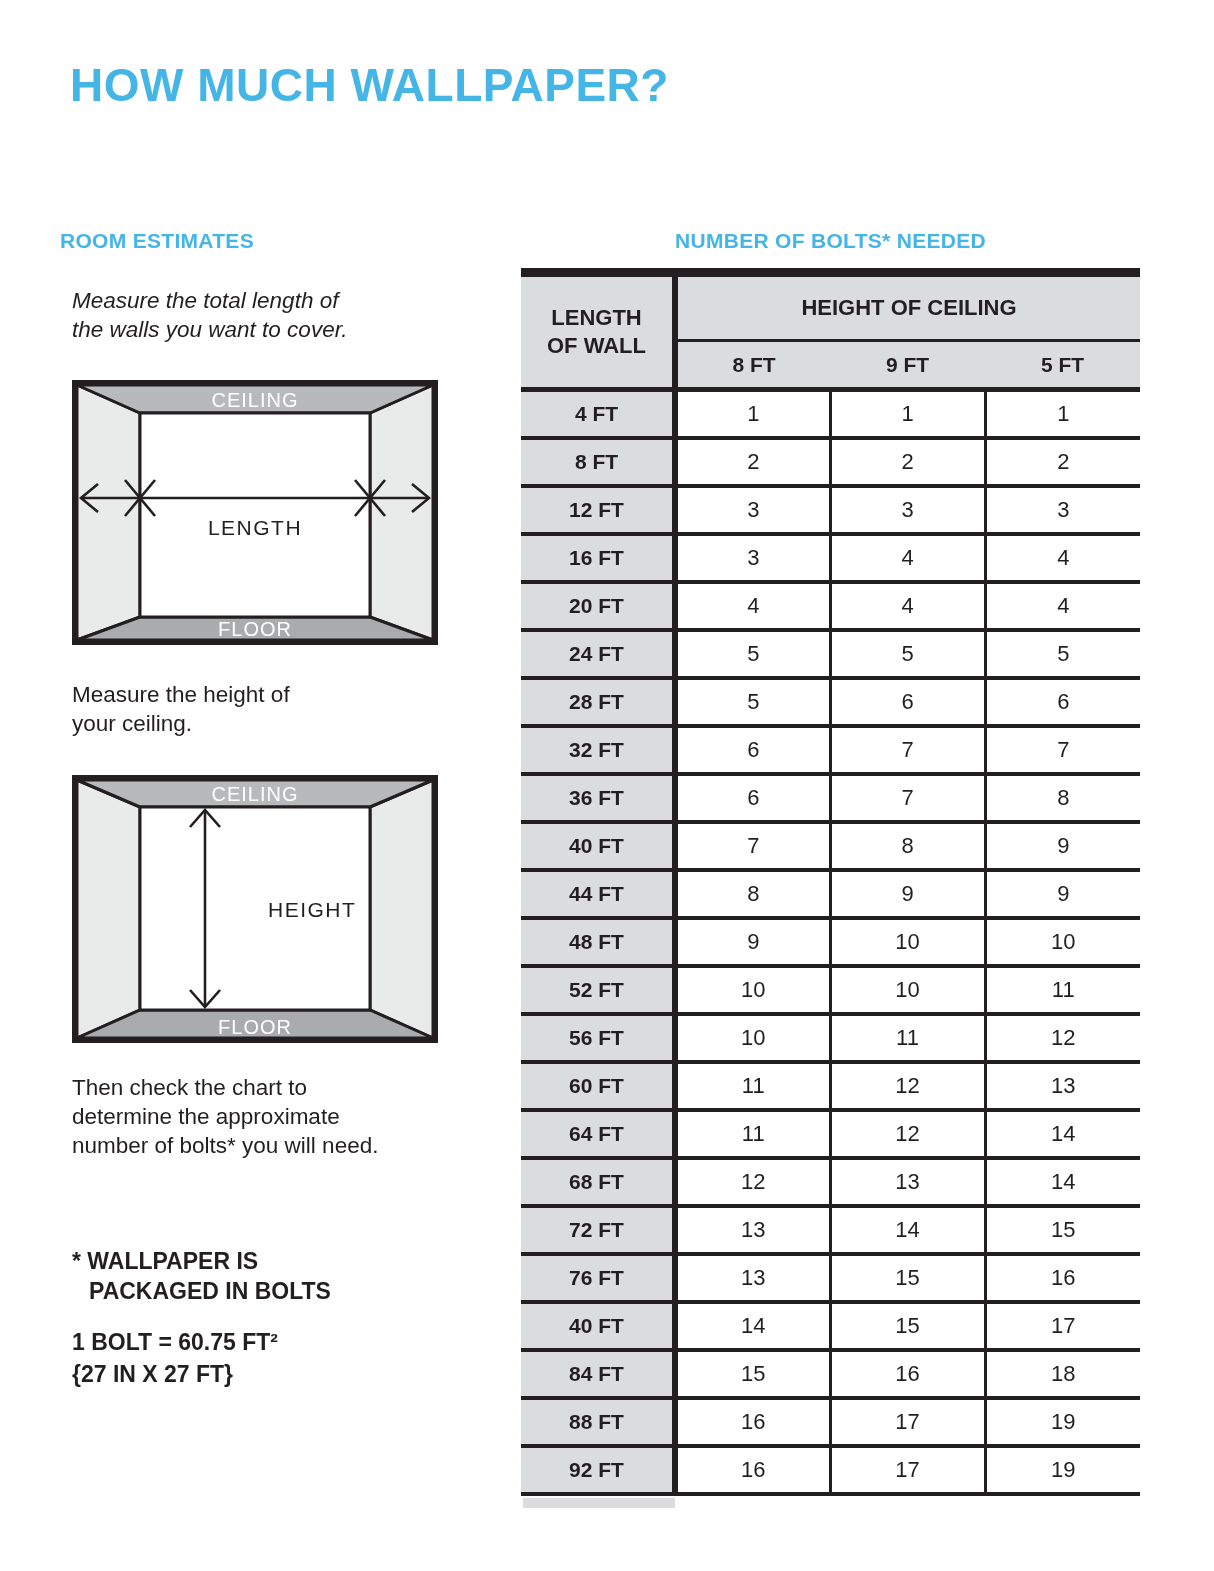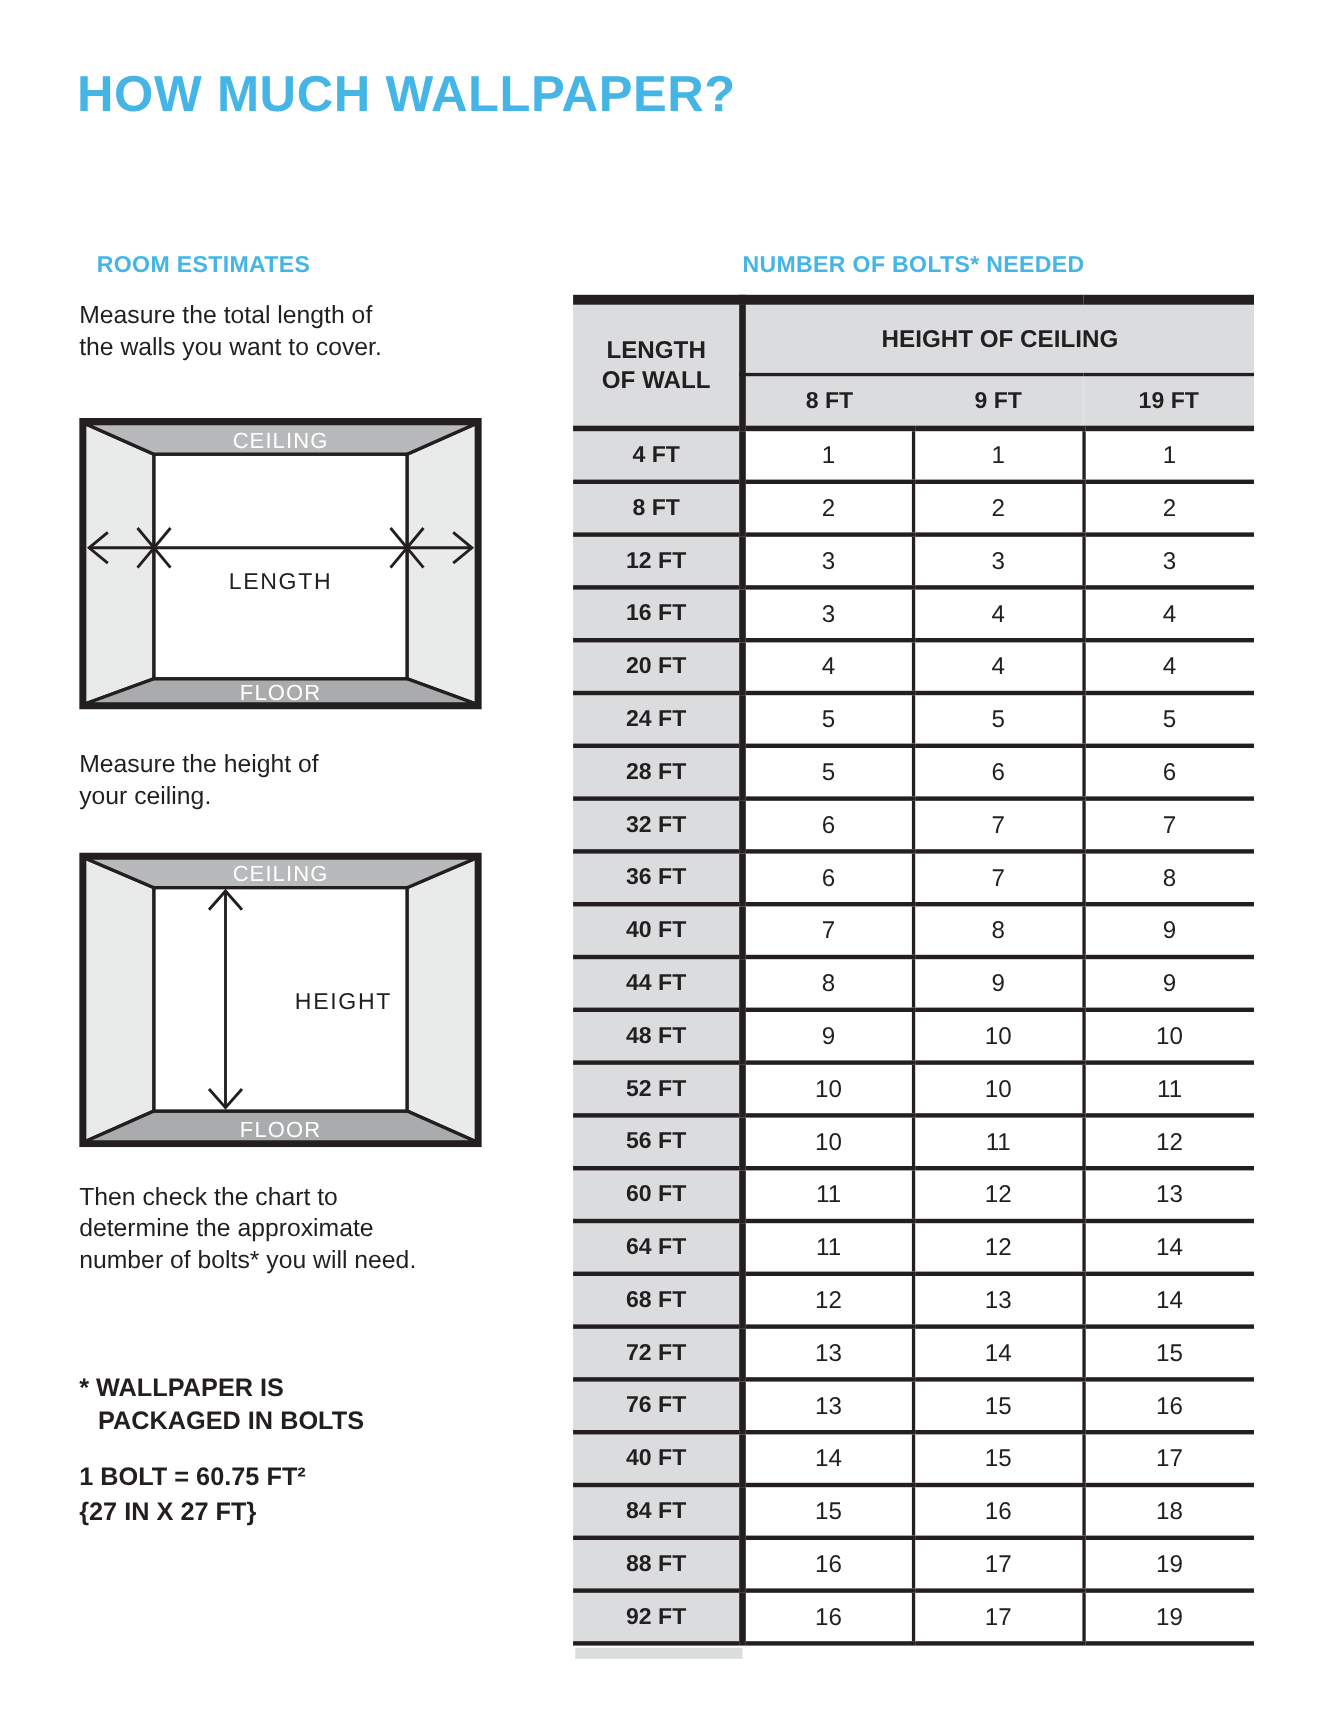--- a/index.html
+++ b/index.html
@@ -16,26 +16,26 @@
     font-family:"Liberation Sans", sans-serif;color:var(--ink);border-radius:24px;
   }
   .abs{position:absolute;}
   .page-title{
     left:70px;top:58px;font-size:46px;font-weight:bold;color:var(--accent);
     letter-spacing:0.5px;white-space:nowrap;
   }
   .section-heading{
     font-size:21px;font-weight:bold;color:var(--accent);letter-spacing:0.3px;white-space:nowrap;
   }
-  .room-heading{left:88px;top:229px;}
+  .room-heading{left:60px;top:229px;}
   .bolts-heading{left:521px;top:229px;width:619px;text-align:center;}
   .body-text{
     font-size:22.5px;line-height:29px;white-space:pre-line;color:var(--ink);
   }
-  .step1{left:72px;top:272px;}
+  .step1{left:72px;top:286px;font-style:italic;}
   .step2{left:72px;top:680px;}
   .step3{left:72px;top:1073px;}
   .footnote{left:72px;top:1246px;font-size:23px;font-weight:bold;line-height:30px;}
   .footnote .indent{padding-left:17px;}
   .boltinfo{left:72px;top:1326px;font-size:23px;font-weight:bold;line-height:32px;white-space:pre-line;}
   .diagram1{left:72px;top:380px;}
   .diagram2{left:72px;top:775px;}
 
   
   table.bolts{
@@ -153,21 +153,21 @@
     </colgroup>
     <thead>
       <tr>
         <th class="rowhead" rowspan="2" style="white-space:pre-line">LENGTH
 OF WALL</th>
         <th class="grouphead" colspan="3">HEIGHT OF CEILING</th>
       </tr>
       <tr>
         <th class="colhead">8 FT</th>
         <th class="colhead">9 FT</th>
-        <th class="colhead">19 FT</th>
+        <th class="colhead">5 FT</th>
       </tr>
     </thead>
     <tbody>
         <tr>
           <td class="rowlabel">4 FT</td>
           <td class="val">1</td>
           <td class="val">1</td>
           <td class="val">1</td>
         </tr>
         <tr>

